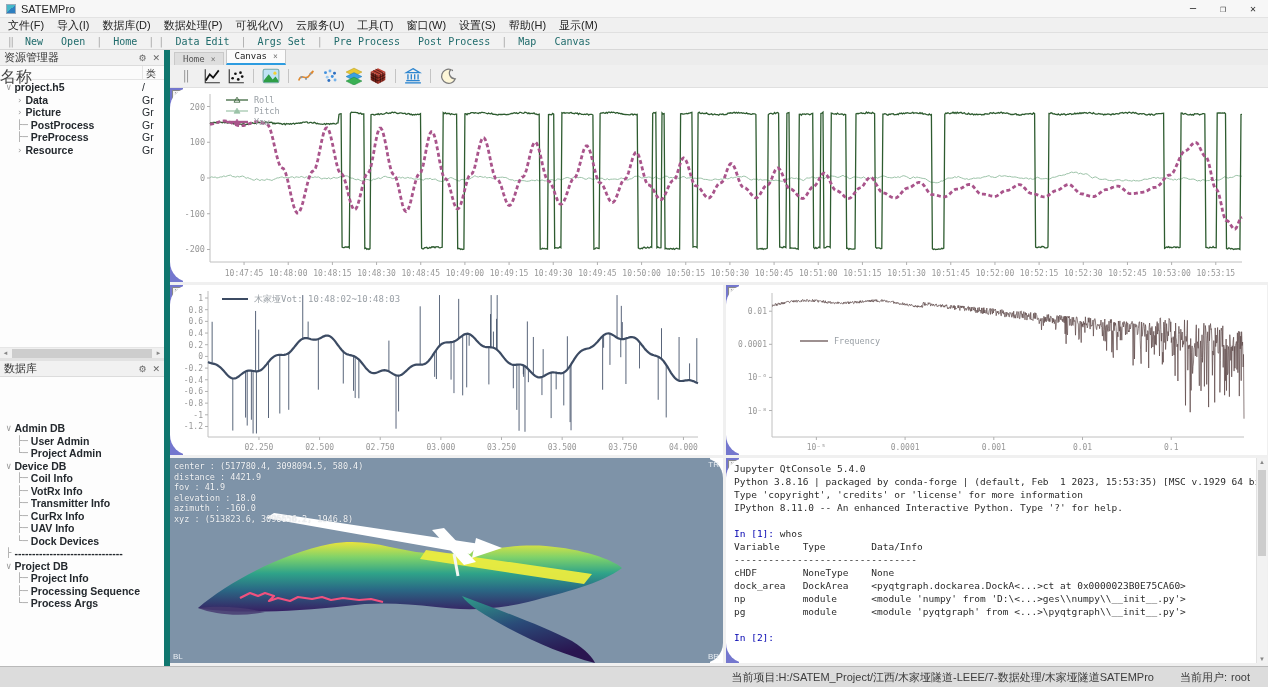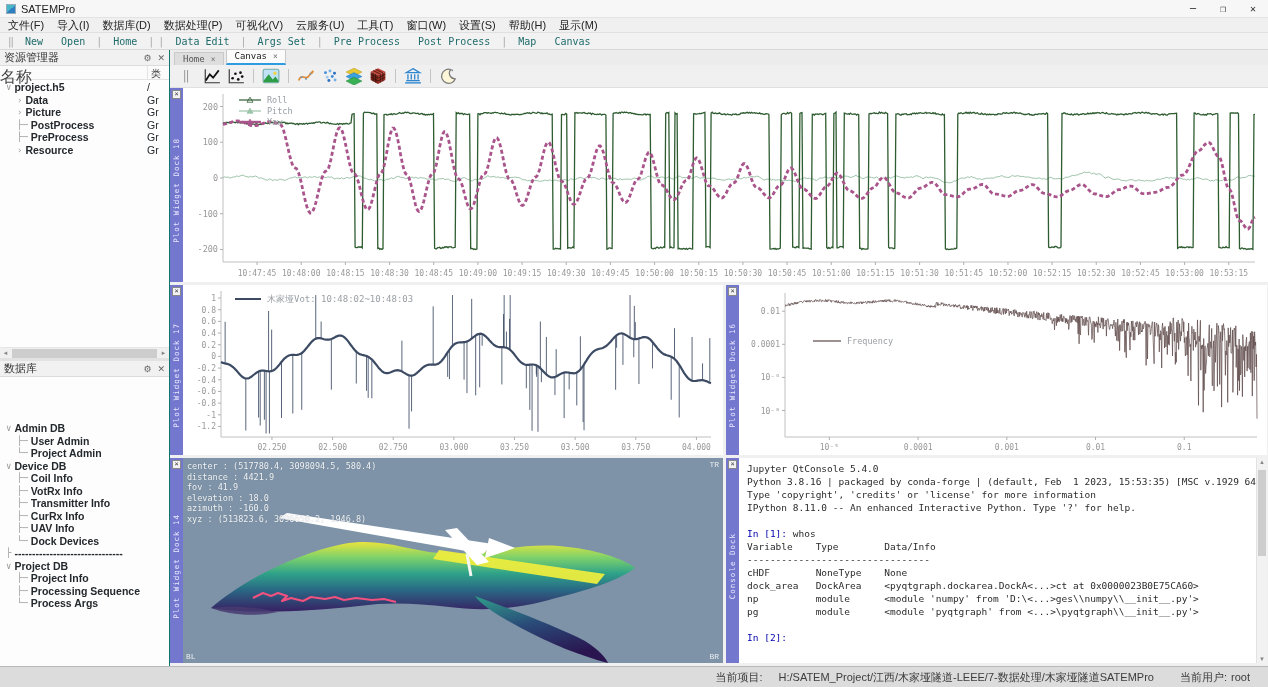--- a/index.html
+++ b/index.html
@@ -22,21 +22,21 @@
   .menu-item { font-size:11px; color:#222; margin-right:13px; white-space:nowrap; }
 
   
   .ribbon { height:17px; background:#f2f2f2; display:flex; align-items:center; padding-left:6px;
     border-bottom:1px solid #d8d8d8; font-family:"DejaVu Sans Mono",monospace; }
   .ribbon-item { font-size:10px; color:#1f6b6b; margin:0 9px; white-space:nowrap; }
   .ribbon-sep { font-size:10px; color:#a8a8a8; margin:0 2px; }
 
   
   .main { display:flex; height:616px; }
-  .sidebar { width:170px; border-right:1px solid #0f766e; background:#fdfdfd; display:flex; flex-direction:column; }
+  .sidebar { width:170px; border-right:6px solid #0f766e; background:#fdfdfd; display:flex; flex-direction:column; }
   .panel { background:#fdfdfd; display:flex; flex-direction:column; position:relative; }
   .panel-exp { height:311px; border-bottom:3px solid #e2e2e2; }
   .panel-db { flex:1;gap:44px; }
   .panel-header { height:16px; background:#f1f1f1; border-bottom:1px solid #dcdcdc;
     display:flex; align-items:center; padding:0 4px; }
   .panel-title { font-size:11px; color:#333; flex:1; }
   .panel-hicon { font-size:9px; color:#666; margin-left:6px; cursor:default; }
   .col-header { height:14px; display:flex; border-bottom:1px solid #e4e4e4; background:#fbfbfb; }
   .col-name { flex:1; font-size:16px; color:#444; padding:1px 0 0 0; }
   .col-type { width:22px; font-size:10px; color:#444; border-left:1px solid #e4e4e4; padding:1px 0 0 3px; }
@@ -67,30 +67,30 @@
   .dock { position:relative; background:#fff; }
   .dock-row { display:flex; }
   .gap-h { height:3px; background:#f0f0f0; }
   .gap-v { width:3px; background:#f0f0f0; }
   .dockbar { position:absolute; left:0; top:0; bottom:0; width:13px; background:#7477ce;
     display:flex; flex-direction:column; align-items:center; }
   .dockclose { width:9px; height:9px; margin-top:2px; background:#f2f2f2; border:1px solid #888;
     font-size:7px; line-height:7px; text-align:center; color:#333; font-family:"DejaVu Sans Mono",monospace; }
   .dockbar-label { writing-mode:vertical-rl; transform:rotate(180deg); color:#e9e9ff; font-size:7.5px;
     font-family:"DejaVu Sans Mono",monospace; letter-spacing:1px; margin-top:auto; margin-bottom:auto; white-space:nowrap; }
-  .dockbody { margin-left:13px; height:100%; position:relative; background:#fff; }
+  .dockbody { height:100%; position:relative; background:#fff;border-radius:20px; }
   svg.chart { display:block; }
   .axis-text { font-family:"DejaVu Sans Mono",monospace; fill:#989898; }
   .legend-text { font-family:"DejaVu Sans Mono",monospace; fill:#9aa0a6; }
 
   
   .g3d { background:#7e93a8; }
   .g3d-overlay { position:absolute; top:3px; left:4px; color:#f2f5f8; font-size:8.5px; line-height:10.5px;
     font-family:"DejaVu Sans Mono",monospace; text-shadow:0 0 1px rgba(0,0,0,.25); }
-  .g3d-corner { position:absolute; color:#e8edf2; font-size:8px; font-family:Liberation Mono, monospace; }
+  .g3d-corner { position:absolute; color:#e8edf2; font-size:8px; font-family:Liberation Sans, sans-serif; }
   .c-tr { top:2px; right:4px; } .c-bl { bottom:2px; left:3px; } .c-br { bottom:2px; right:4px; }
 
   
   .console-body { background:#ffffff; font-family:"DejaVu Sans Mono",monospace; font-size:9.5px;
     line-height:13px; color:#2b2b2b; padding:4px 14px 4px 8px; white-space:pre; overflow:hidden; }
   .console-line .prompt { color:#0000b0; }
   .vscroll { position:absolute; top:0; right:0; bottom:0; width:11px; background:#f2f2f2; border-left:1px solid #e2e2e2; }
   .vs-thumb { position:absolute; top:12px; left:1px; right:1px; height:42%; background:#cdcdcd; }
   .vs-arrow { position:absolute; left:0; right:0; text-align:center; font-size:6px; color:#888; }
 
@@ -672,19 +672,19 @@
             </div>
           </div>
         </div>
 
       </div>
     </div>
   </div>
 
   <div class="statusbar">
     <span class="status-text">当前项目:</span>
-    <span class="status-text" style="margin-left:16px;">H:/SATEM_Project/江西/木家垭隧道-LEEE/7-数据处理/木家垭隧道SATEMPro</span>
+    <span class="status-text" style="margin-left:0;">H:/SATEM_Project/江西/木家垭隧道-LEEE/7-数据处理/木家垭隧道SATEMPro</span>
     <span class="status-gap"></span>
     <span class="status-text">当前用户:</span>
     <span class="status-text" style="margin-left:4px;">root</span>
   </div>
 
 </div>
 
 </body></html>

